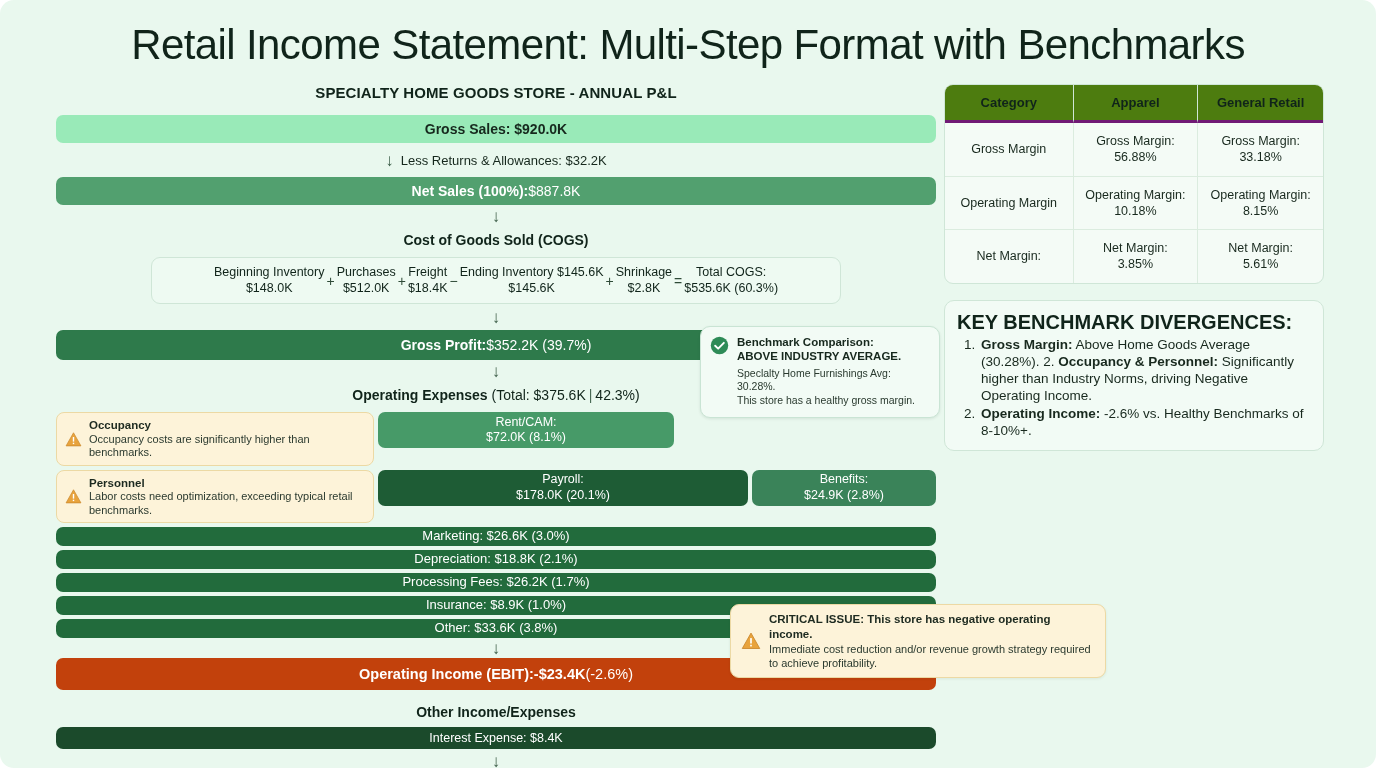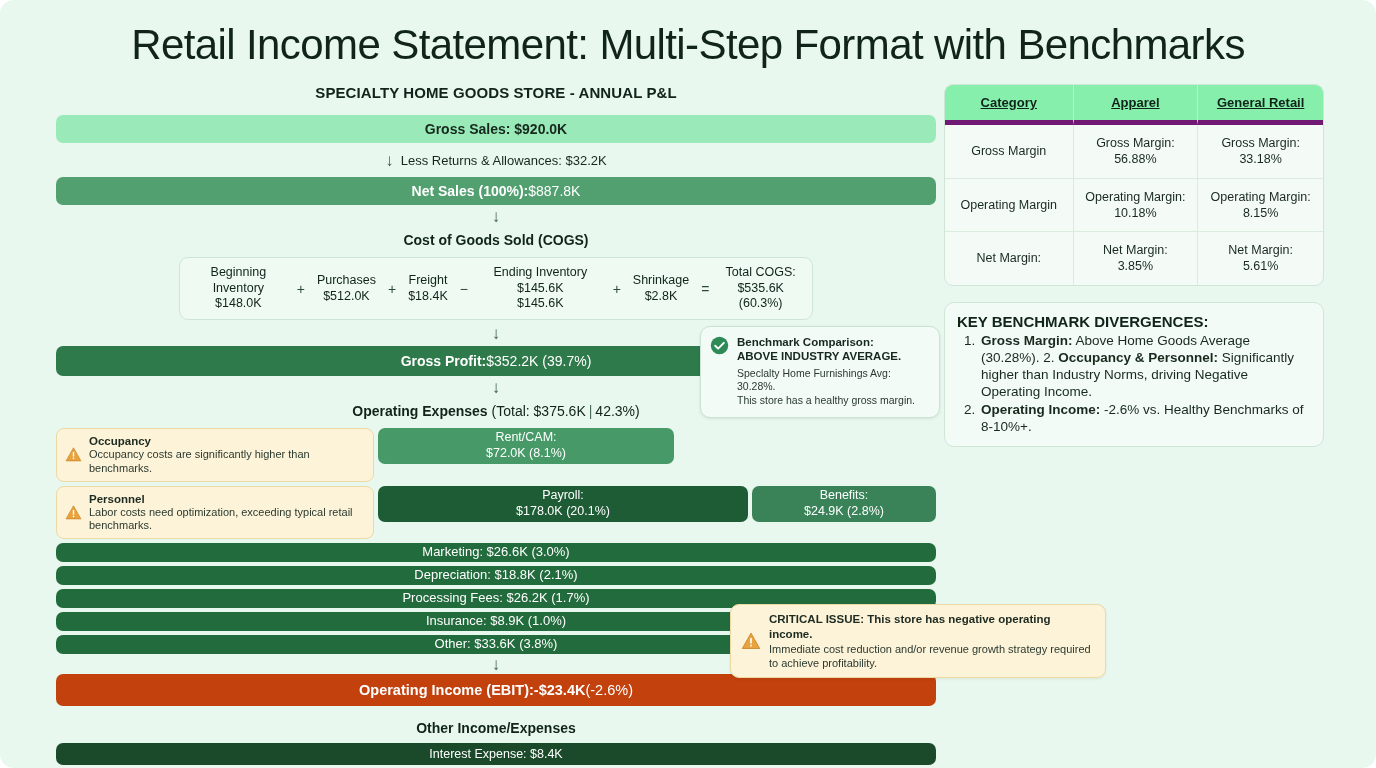--- a/index.html
+++ b/index.html
@@ -75,29 +75,29 @@
     font-size: 14px;
     color: #10241a;
     padding: 5px 0;
   }
   .step-label .soft { font-weight: normal; }
   .vbar { color: #4a6b56; padding: 0 3px; }
 
   
   .cogs-box {
     margin: 4px auto 0 auto;
-    width: 634px;
+    width: 690px;
     border: 1px solid #cfe6d7;
     background: #eefaf2;
     border-radius: 9px;
     padding: 7px 12px;
     display: flex;
     align-items: center;
     justify-content: center;
-    gap: 10px;
+    gap: 0;
   }
   .cogs-term {
     text-align: center;
     font-size: 12.5px;
     color: #10241a;
     line-height: 1.25;
   }
   .cogs-term .v { display: block; }
   .cogs-op { font-size: 14px; color: #2e4a37; padding: 0 2px; }
 
@@ -169,28 +169,27 @@
   .bm-table {
     width: 100%;
     border-collapse: separate;
     border-spacing: 0;
     border: 1px solid #cfe6d7;
     border-radius: 9px;
     overflow: hidden;
     background: #f4fbf6;
   }
   .bm-table th {
-    background: #86efac;
+    background: #4d7c0f;
     font-size: 13px;
     font-weight: bold;
     color: #10241a;
     padding: 10px 6px;
-    border-bottom: 5px solid #701a75;
+    border-bottom: 3px solid #701a75;
     border-right: 1px solid #cfe6d7;
-    text-decoration: underline;
   }
   .bm-table th:last-child { border-right: none; }
   .bm-table td {
     font-size: 12.5px;
     color: #18291e;
     text-align: center;
     padding: 10px 6px;
     border-bottom: 1px solid #dbecdf;
     border-right: 1px solid #dbecdf;
     line-height: 1.3;
@@ -199,21 +198,21 @@
   .bm-table tr:last-child td { border-bottom: none; }
 
   
   .diverg {
     margin-top: 16px;
     border: 1px solid #cfe6d7;
     border-radius: 10px;
     background: #f2fbf5;
     padding: 10px 12px 11px 12px;
   }
-  .diverg-title { font-size: 15px; font-weight: bold; color: #10241a; }
+  .diverg-title { font-size: 20px; font-weight: bold; color: #10241a; }
   .diverg ol { margin: 2px 6px 0 22px; }
   .diverg li { font-size: 13.5px; color: #18291e; line-height: 1.28; padding-left: 2px; }
   .diverg b { font-weight: bold; }
 </style>
 </head>
 <body>
 
 <div class="page">
 
   <div class="page-title">Retail Income Statement: Multi-Step Format with Benchmarks</div>

